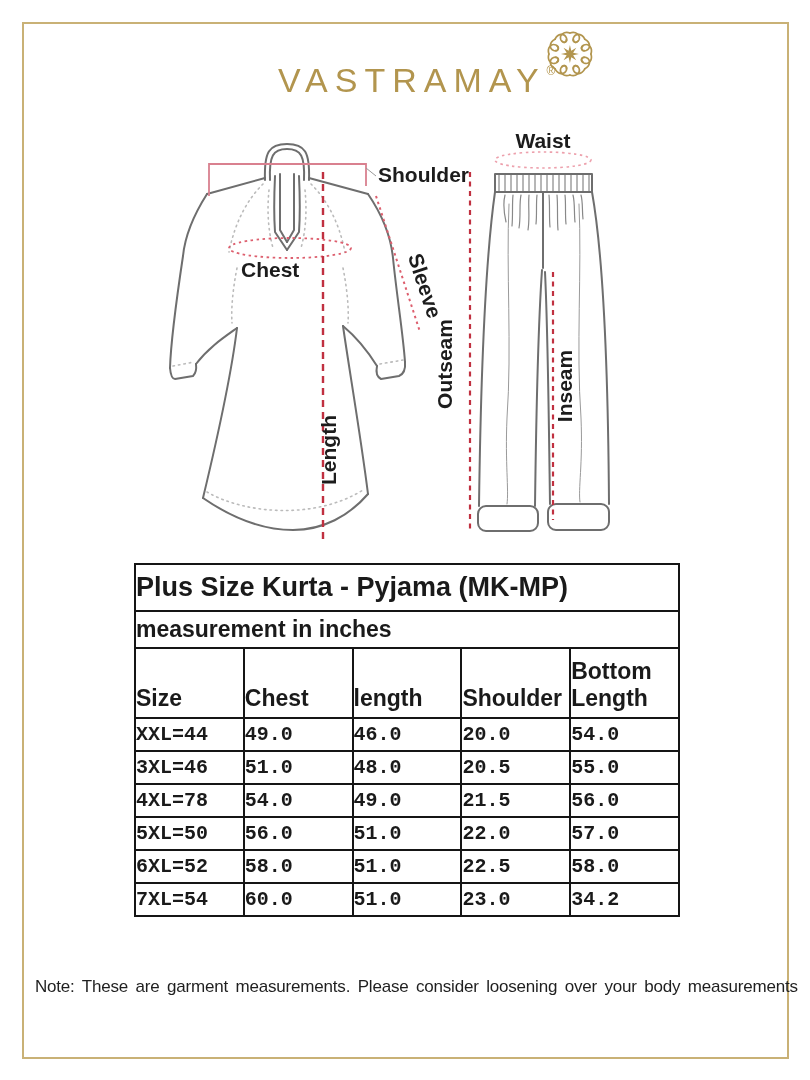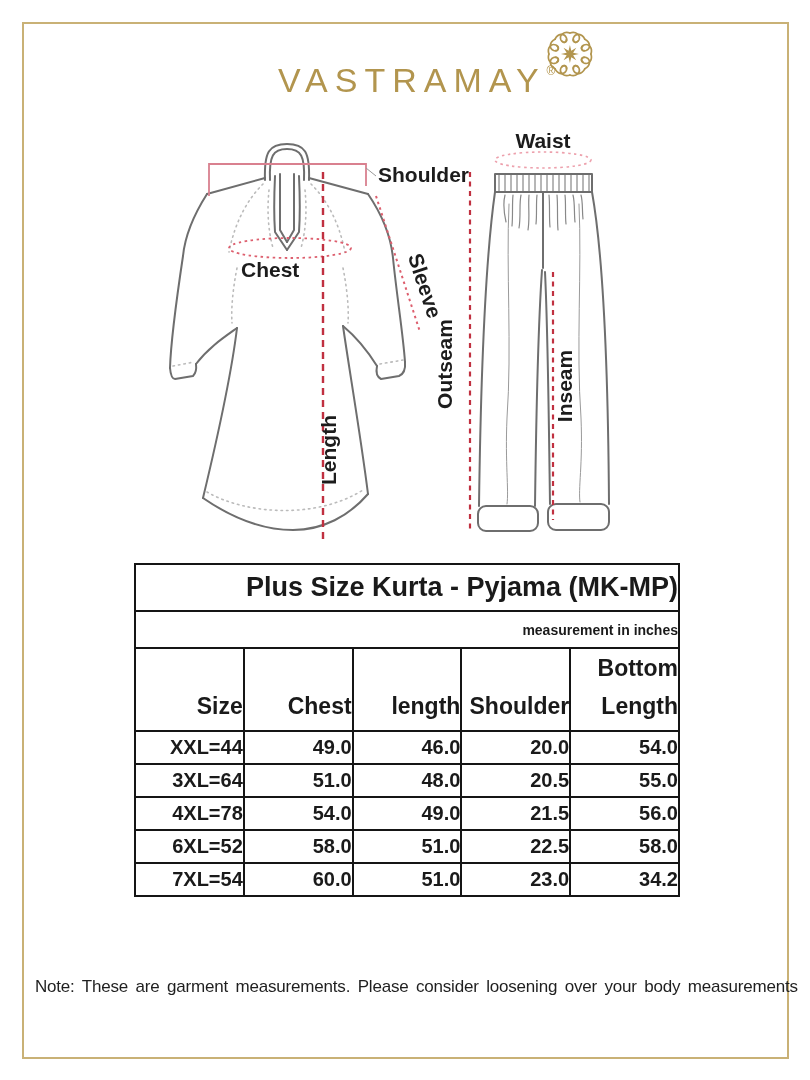--- a/index.html
+++ b/index.html
@@ -11,26 +11,26 @@
   .brand-inner{position:absolute;top:62px;left:50%;transform:translateX(-53%);
         display:inline-flex;align-items:flex-start;margin-left:20px;}
   .brand-name{font-size:34px;letter-spacing:7px;color:#b2954e;font-weight:400;line-height:36px;}
   .brand-reg{font-size:12px;color:#b2954e;position:relative;top:2px;margin-left:1px;}
   .brand-icon{position:absolute;right:-40px;top:-34px;width:52px;height:52px;}
   
   .diagram-svg{position:absolute;left:115px;top:118px;width:580px;height:450px;}
   .diagram-svg text{font-family:"Liberation Sans",sans-serif;font-weight:700;font-size:21px;fill:#1c1c1c;}
   
   .chart-table{position:absolute;left:134px;top:563px;width:546px;border-collapse:collapse;
-        table-layout:fixed;text-align:right;font-weight:700;border-radius:15px;}
+        table-layout:fixed;text-align:left;font-weight:700;border-radius:15px;}
   .chart-table td,.chart-table th{border:2px solid #151515;padding:0;}
   .row-title td{height:45px;font-size:27px;}
-  .row-sub td{height:35px;font-size:14px;padding-left:30px;}
-  .row-head th{height:63px;font-size:23px;vertical-align:bottom;padding-bottom:5px;line-height:38px;}
-  .chart-table tbody td{height:31px;font-size:20px;}
+  .row-sub td{height:35px;font-size:23px;}
+  .row-head th{height:63px;font-size:23px;vertical-align:bottom;padding-bottom:5px;line-height:27px;}
+  .chart-table tbody td{height:31px;font-size:20px;font-family:Liberation Mono, monospace;}
   
   .note{position:absolute;left:35px;right:38px;top:970px;text-align:center;
         font-size:17px;line-height:33px;color:#1f1f1f;letter-spacing:-0.2px;word-spacing:3px;white-space:nowrap;}
 </style>
 </head>
 <body>
 
 <div class="page">
   <div class="gold-frame"></div>
 
@@ -162,34 +162,41 @@
     </thead>
     <tbody>
       <tr>
         <td>XXL=44</td>
         <td>49.0</td>
         <td>46.0</td>
         <td>20.0</td>
         <td>54.0</td>
       </tr>
       <tr>
-        <td>3XL=64</td>
+        <td>3XL=46</td>
         <td>51.0</td>
         <td>48.0</td>
         <td>20.5</td>
         <td>55.0</td>
       </tr>
       <tr>
         <td>4XL=78</td>
         <td>54.0</td>
         <td>49.0</td>
         <td>21.5</td>
         <td>56.0</td>
       </tr>
       <tr>
+        <td>5XL=50</td>
+        <td>56.0</td>
+        <td>51.0</td>
+        <td>22.0</td>
+        <td>57.0</td>
+      </tr>
+      <tr>
         <td>6XL=52</td>
         <td>58.0</td>
         <td>51.0</td>
         <td>22.5</td>
         <td>58.0</td>
       </tr>
       <tr>
         <td>7XL=54</td>
         <td>60.0</td>
         <td>51.0</td>

